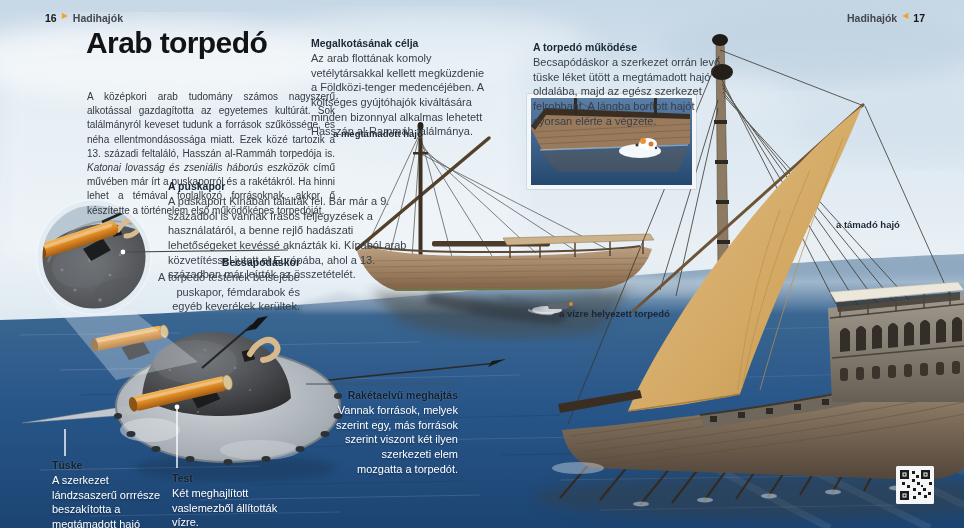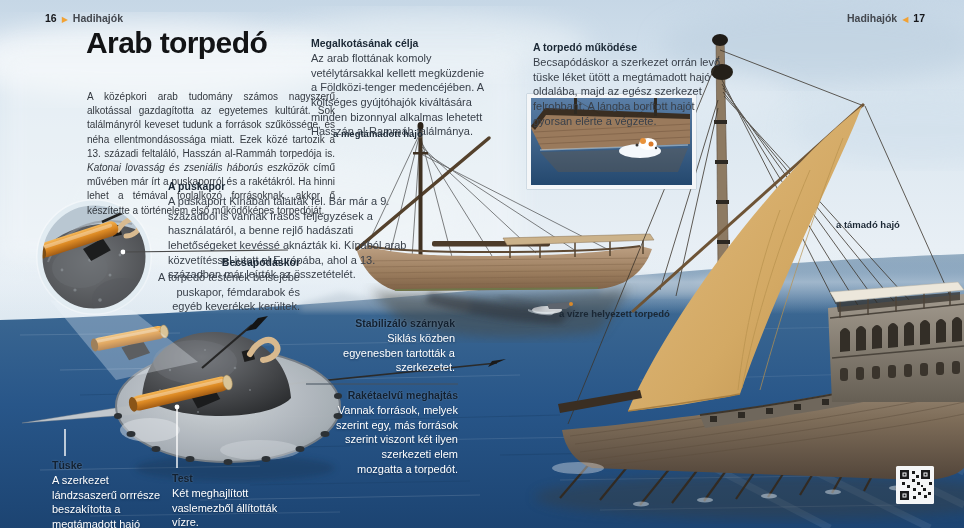--- a/index.html
+++ b/index.html
@@ -1,21 +1,21 @@
 <!DOCTYPE html>
 <html><head>
 <meta charset="utf-8">
 <style>
   html,body{margin:0;padding:0;background:#444;}
   #page{position:relative;width:964px;height:528px;overflow:hidden;
         font-family:"Liberation Sans",sans-serif;background:#dbe7f0;}
   #scene{position:absolute;left:0;top:0;width:964px;height:528px;}
   .abs{position:absolute;}
   
-  .pg-header{font-size:10.5px;color:#3d4148;display:flex;align-items:flex-end;gap:5px;}
+  .pg-header{font-size:10.5px;color:#3d4148;display:flex;align-items:flex-start;gap:5px;}
   .pg-num{font-weight:bold;color:#15161a;}
   .pg-arrow{color:#f2a233;font-size:8px;line-height:1;}
   .pg-book{font-weight:bold;color:#43474e;}
   
   .title{font-size:30px;font-weight:bold;color:#121315;letter-spacing:-0.6px;}
   .intro{font-size:10px;line-height:1.42;color:#33383f;text-align:justify;}
   .intro em{font-style:italic;}
   
   .sec-h{font-size:10.5px;font-weight:bold;color:#1a2734;margin:0 0 2px 0;line-height:1.15;}
   .sec-b{font-size:11px;line-height:1.33;color:#39404a;margin:0;}
@@ -518,24 +518,20 @@
 <div class="abs" style="left:168px;top:180px;width:240px;">
   <p class="sec-h">A puskapor</p>
   <p class="sec-b">A puskaport Kínában találták fel. Bár már a 9. századból is vannak írásos feljegyzések a használatáról, a benne rejlő hadászati lehetőségeket kevéssé aknázták ki. Kínából arab közvetítéssel jutott el Európába, ahol a 13. században már leírták az összetételét.</p>
 </div>
 
 <div class="abs right" style="left:150px;top:256px;width:150px;">
   <p class="sec-h">Becsapódáskor</p>
   <p class="sec-b">A torpedó testének belsejébe puskapor, fémdarabok és egyéb keverékek kerültek.</p>
 </div>
 
-<div class="abs right onwater" style="left:330px;top:317px;width:125px;">
-  <p class="sec-h">Stabilizáló szárnyak</p>
-  <p class="sec-b">Siklás közben egyenesben tartották a szerkezetet.</p>
-</div>
 
 <div class="abs onwater" style="left:52px;top:459px;width:112px;">
   <p class="sec-h">Tüske</p>
   <p class="sec-b">A szerkezet lándzsaszerű orrrésze beszakította a megtámadott hajó oldalát.</p>
 </div>
 
 <div class="abs right onwater" style="left:334px;top:389px;width:124px;">
   <p class="sec-h">Rakétaelvű meghajtás</p>
   <p class="sec-b">Vannak források, melyek szerint egy, más források szerint viszont két ilyen szerkezeti elem mozgatta a torpedót.</p>
 </div>

